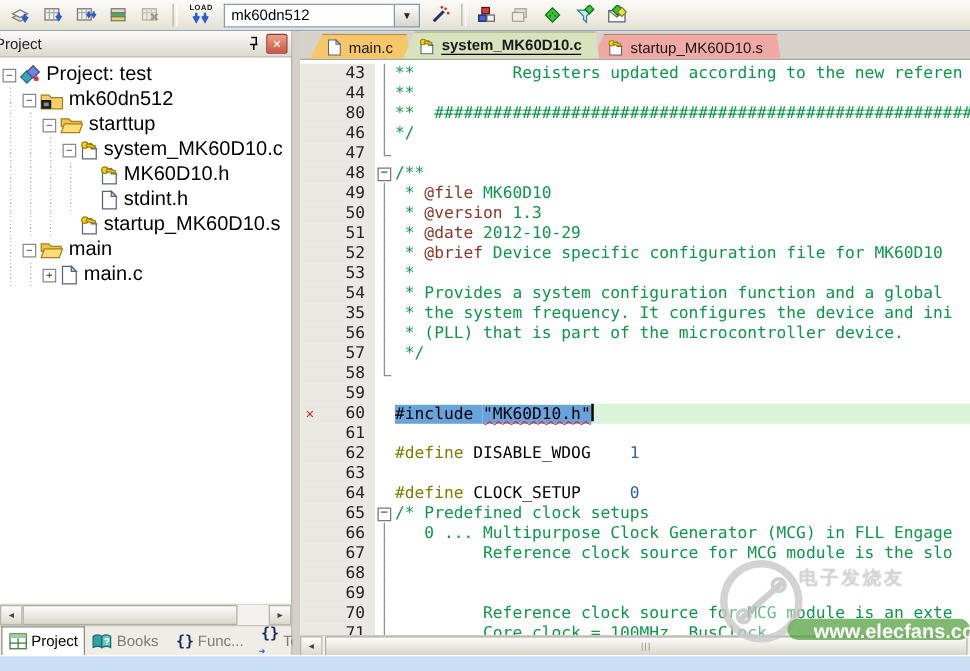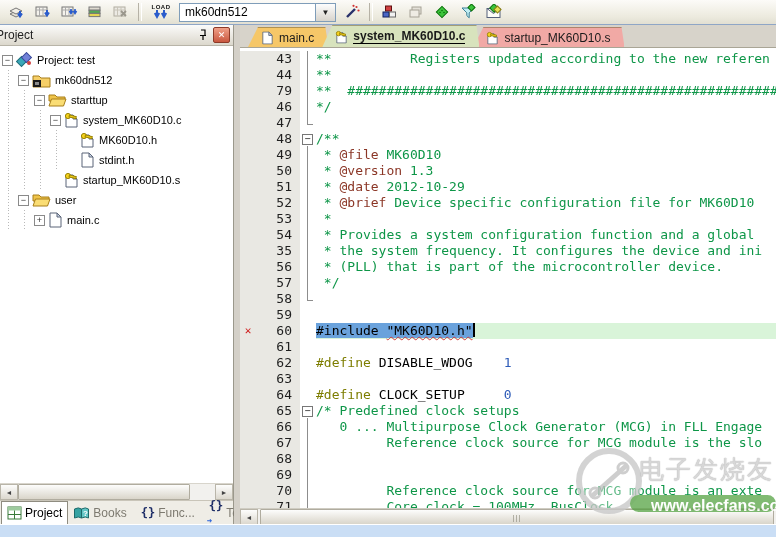--- a/index.html
+++ b/index.html
@@ -35,21 +35,21 @@
   .close-btn{background:linear-gradient(#f0a088,#c9573f);border:1px solid #8d3a28;border-radius:2px;
              color:#fff;font-size:9px;font-weight:bold;line-height:1;}
   .tree{flex:1;overflow:hidden;padding-top:4px;}
   .tree-row{height:20px;display:flex;align-items:center;white-space:nowrap;}
   .guide{width:16px;height:20px;flex:none;background:repeating-linear-gradient(#b9b9b9 0 1px,transparent 1px 3px);
          background-size:1px 100%;background-repeat:no-repeat;background-position:8px 0;}
   .exp{width:11px;height:11px;flex:none;border:1px solid #8a8a8a;background:#fff;font-size:9px;line-height:9px;
        text-align:center;color:#333;margin:0 3px 0 2px;box-sizing:border-box;}
   .exp.none{border:none;background:transparent;}
   .t-icon{flex:none;margin-right:4px;display:flex;align-items:center;}
-  .t-label{font-size:11px;}
+  .t-label{font-size:16px;}
 
   .panel-hscroll{height:16px;flex:none;background:#f2f1ee;border-top:1px solid #d8d5cc;display:flex;align-items:stretch;}
   .sb-btn{width:16px;flex:none;background:linear-gradient(#fdfdfc,#dcd8ce);border:1px solid #b9b5a9;
           font-size:7px;display:flex;align-items:center;justify-content:center;color:#444;}
   .sb-track{flex:1;position:relative;}
   .sb-thumb{position:absolute;top:0;bottom:0;background:linear-gradient(#fdfdfc,#d9d5ca);
             border:1px solid #b0ac9f;border-radius:1px;display:flex;align-items:center;justify-content:center;
             color:#8a8778;font-size:7px;letter-spacing:1px;}
   .panel-tabs{height:24px;flex:none;background:#efede6;border-top:1px solid #c9c5b9;
               display:flex;align-items:center;padding-left:1px;}
@@ -92,21 +92,21 @@
   .tk-p{color:#000;}
   .tk-sel{background:#6aa2dc;color:#000;}
   .tk-selsq{background:#6aa2dc;color:#000;text-decoration:underline;text-decoration-style:wavy;
             text-decoration-color:#d23a3a;text-decoration-thickness:1px;}
   .caret{display:inline-block;width:2px;height:14px;background:#000;vertical-align:-2px;}
 
   .ed-hscroll{height:16px;flex:none;background:#f2f1ee;border-top:1px solid #cfccc2;display:flex;align-items:stretch;}
 
   
   .watermark{position:absolute;right:-6px;bottom:10px;width:215px;height:90px;opacity:.8;pointer-events:none;z-index:9;}
-  .wm-cn{font-size:25px;letter-spacing:2px;color:rgba(250,250,250,.55);
+  .wm-cn{font-size:15px;letter-spacing:2px;color:rgba(250,250,250,.55);
          text-shadow:0 0 1px #9a9a9a, 0 0 1px #9a9a9a;}
 </style>
 </head>
 <body>
 
 <div id="app">
 
   <div class="toolbar">
     <div class="tbtn">
       <svg width="18" height="16">
@@ -310,21 +310,21 @@
         </div>
         <div class="tree-row">
           <span class="guide"></span>
           <span class="exp">−</span>
           <span class="t-icon">
             <svg width="19" height="16">
               <path d="M1 3 h6 l2 2 h8 v4 H1z" fill="#efc44a" stroke="#a87f1b"></path>
               <path d="M1 14 L3.5 7 h14.5 l-2.5 7z" fill="#fadd74" stroke="#a87f1b"></path>
             </svg>
           </span>
-          <span class="t-label">user</span>
+          <span class="t-label">main</span>
         </div>
         <div class="tree-row">
           <span class="guide"></span>
           <span class="guide"></span>
           <span class="exp">+</span>
           <span class="t-icon">
             <svg width="15" height="16">
               <path d="M2 1 h7 l4 4 v10 H2z" fill="#fff" stroke="#5a6578"></path>
               <path d="M9 1 l4 4 h-4z" fill="#ccd6e8" stroke="#5a6578"></path>
             </svg>
@@ -407,21 +407,21 @@
               <circle cx="4" cy="4" r="2.6" fill="#f5d21e" stroke="#9c8400"></circle>
               <rect x="5.5" y="3" width="7" height="2" fill="#f5d21e" stroke="#9c8400" transform="rotate(14 5.5 3)"></rect>
             </svg>
           </span>
           <span class="etab-label">startup_MK60D10.s</span>
         </div>
       </div>
     <div class="code" id="code">
         <div class="crow"><span class="errcol"></span><span class="lnum">43</span><span class="fold line"></span><span class="ctext"><span class="tk-c">**          Registers updated according to the new referen</span></span></div>
         <div class="crow"><span class="errcol"></span><span class="lnum">44</span><span class="fold line"></span><span class="ctext"><span class="tk-c">**</span></span></div>
-        <div class="crow"><span class="errcol"></span><span class="lnum">79</span><span class="fold line"></span><span class="ctext"><span class="tk-c">**  ##############################################################</span></span></div>
+        <div class="crow"><span class="errcol"></span><span class="lnum">80</span><span class="fold line"></span><span class="ctext"><span class="tk-c">**  ##############################################################</span></span></div>
         <div class="crow"><span class="errcol"></span><span class="lnum">46</span><span class="fold line"></span><span class="ctext"><span class="tk-c">*/</span></span></div>
         <div class="crow"><span class="errcol"></span><span class="lnum">47</span><span class="fold end"></span><span class="ctext"></span></div>
         <div class="crow"><span class="errcol"></span><span class="lnum">48</span><span class="fold box"></span><span class="ctext"><span class="tk-c">/**</span></span></div>
         <div class="crow"><span class="errcol"></span><span class="lnum">49</span><span class="fold line"></span><span class="ctext"><span class="tk-c"> * </span><span class="tk-d">@file</span><span class="tk-c"> MK60D10</span></span></div>
         <div class="crow"><span class="errcol"></span><span class="lnum">50</span><span class="fold line"></span><span class="ctext"><span class="tk-c"> * </span><span class="tk-d">@version</span><span class="tk-c"> 1.3</span></span></div>
         <div class="crow"><span class="errcol"></span><span class="lnum">51</span><span class="fold line"></span><span class="ctext"><span class="tk-c"> * </span><span class="tk-d">@date</span><span class="tk-c"> 2012-10-29</span></span></div>
         <div class="crow"><span class="errcol"></span><span class="lnum">52</span><span class="fold line"></span><span class="ctext"><span class="tk-c"> * </span><span class="tk-d">@brief</span><span class="tk-c"> Device specific configuration file for MK60D10</span></span></div>
         <div class="crow"><span class="errcol"></span><span class="lnum">53</span><span class="fold line"></span><span class="ctext"><span class="tk-c"> *</span></span></div>
         <div class="crow"><span class="errcol"></span><span class="lnum">54</span><span class="fold line"></span><span class="ctext"><span class="tk-c"> * Provides a system configuration function and a global</span></span></div>
         <div class="crow"><span class="errcol"></span><span class="lnum">35</span><span class="fold line"></span><span class="ctext"><span class="tk-c"> * the system frequency. It configures the device and ini</span></span></div>

